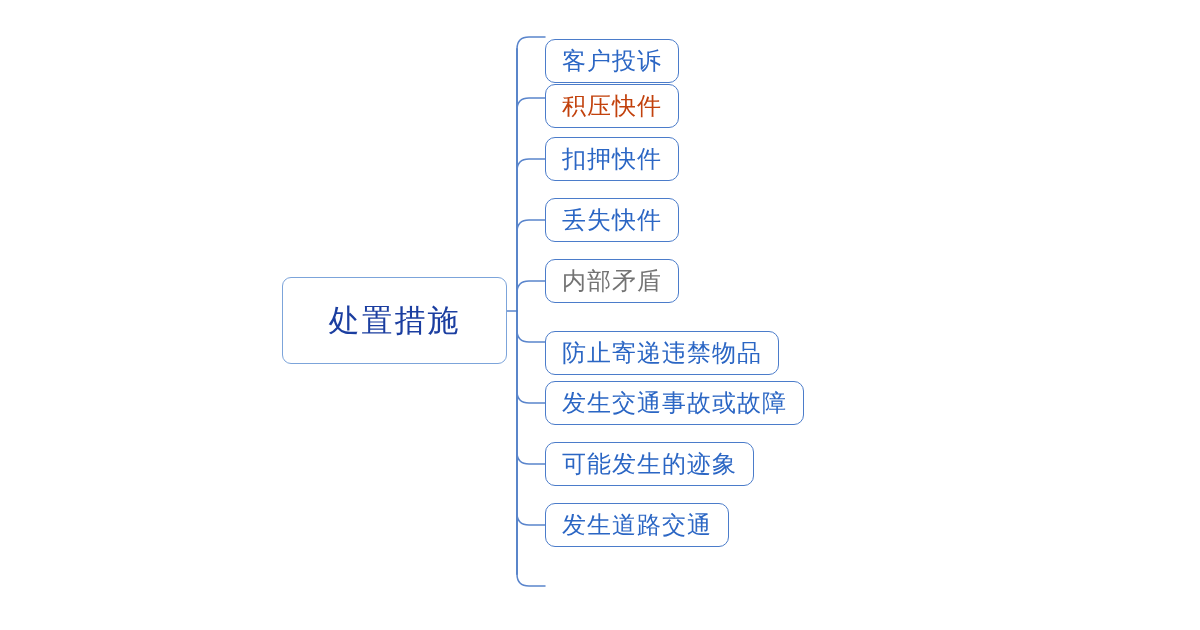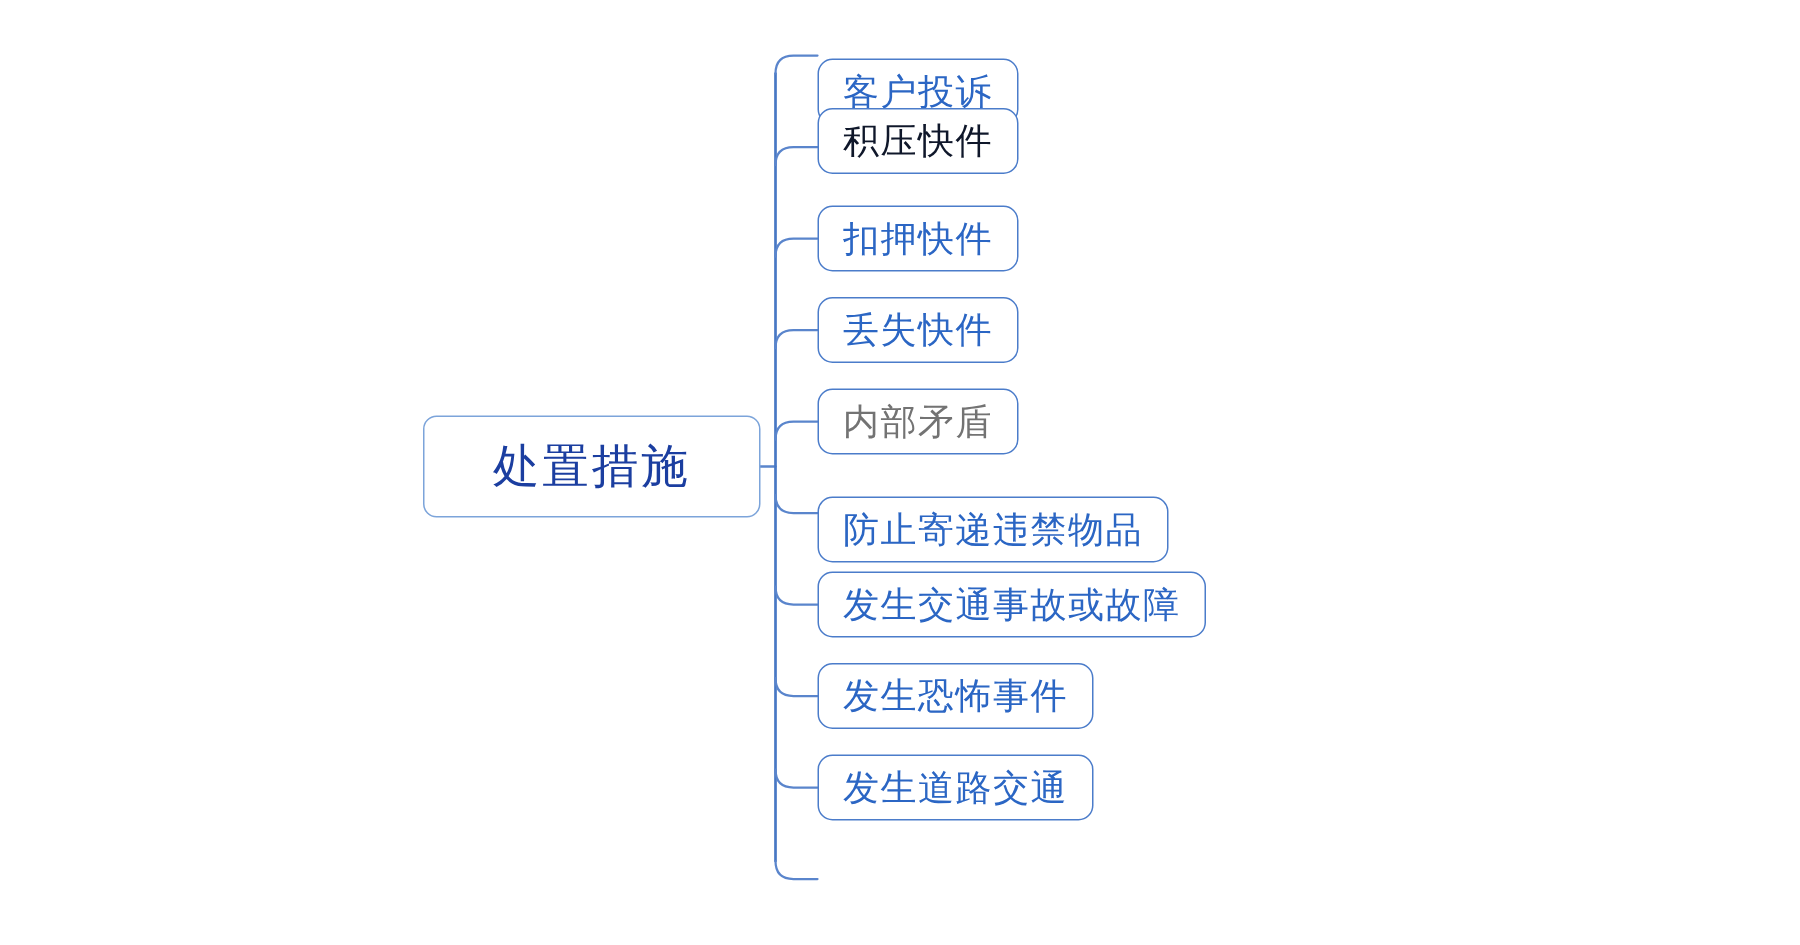--- a/index.html
+++ b/index.html
@@ -25,21 +25,21 @@
     background: #ffffff;
     display: flex;
     align-items: center;
     justify-content: center;
     white-space: nowrap;
   }
   .root-node {
     left: 282px;
     top: 277px;
     width: 225px;
-    height: 68px;
+    height: 87px;
     border: 1.6px solid #7ca4da;
     border-radius: 9px;
     font-size: 31px;
     letter-spacing: 2px;
     color: #1b3ea0;
   }
   .child-node {
     left: 545px;
     height: 44px;
     border: 1.5px solid #4b7cca;
@@ -64,21 +64,21 @@
       <path d="M 517 232 Q 517 220 529 220 L 545 220" fill="none" stroke="#5a85cc" stroke-width="1.5" stroke-linecap="round"></path>
       <path d="M 517 293 Q 517 281 529 281 L 545 281" fill="none" stroke="#5a85cc" stroke-width="1.5" stroke-linecap="round"></path>
       <path d="M 517 330 Q 517 342 529 342 L 545 342" fill="none" stroke="#5a85cc" stroke-width="1.5" stroke-linecap="round"></path>
       <path d="M 517 391 Q 517 403 529 403 L 545 403" fill="none" stroke="#5a85cc" stroke-width="1.5" stroke-linecap="round"></path>
       <path d="M 517 452 Q 517 464 529 464 L 545 464" fill="none" stroke="#5a85cc" stroke-width="1.5" stroke-linecap="round"></path>
       <path d="M 517 513 Q 517 525 529 525 L 545 525" fill="none" stroke="#5a85cc" stroke-width="1.5" stroke-linecap="round"></path>
       <path d="M 517 574 Q 517 586 529 586 L 545 586" fill="none" stroke="#5a85cc" stroke-width="1.5" stroke-linecap="round"></path>
     </svg>
   <div class="node root-node" style="border-color: rgb(124, 164, 218); color: rgb(27, 62, 160);">处置措施</div>
 <div class="node child-node" style="top: 15px; border-color: rgb(75, 124, 202); color: rgb(43, 102, 196); margin-top: 24px;">客户投诉</div>
-    <div class="node child-node" style="top: 72px; border-color: rgb(75, 124, 202); color: #0f172a;">积压快件</div>
+    <div class="node child-node" style="top: 84px; border-color: rgb(75, 124, 202); color: #c2410c;">积压快件</div>
     <div class="node child-node" style="top: 137px; border-color: rgb(75, 124, 202); color: rgb(43, 102, 196);">扣押快件</div>
     <div class="node child-node" style="top: 198px; border-color: rgb(75, 124, 202); color: rgb(43, 102, 196);">丢失快件</div>
     <div class="node child-node" style="top: 259px; border-color: rgb(75, 124, 202); color: #737373;">内部矛盾</div>
     <div class="node child-node" style="top: 331px; border-color: rgb(75, 124, 202); color: rgb(43, 102, 196);">防止寄递违禁物品</div>
     <div class="node child-node" style="top: 381px; border-color: rgb(75, 124, 202); color: rgb(43, 102, 196);">发生交通事故或故障</div>
-    <div class="node child-node" style="top: 442px; border-color: rgb(75, 124, 202); color: rgb(43, 102, 196);">发生恐怖事件</div>
+    <div class="node child-node" style="top: 442px; border-color: rgb(75, 124, 202); color: rgb(43, 102, 196);">可能发生的迹象</div>
     <div class="node child-node" style="top: 503px; border-color: rgb(75, 124, 202); color: rgb(43, 102, 196);">发生道路交通</div>
   </div>
 
 </body></html>

